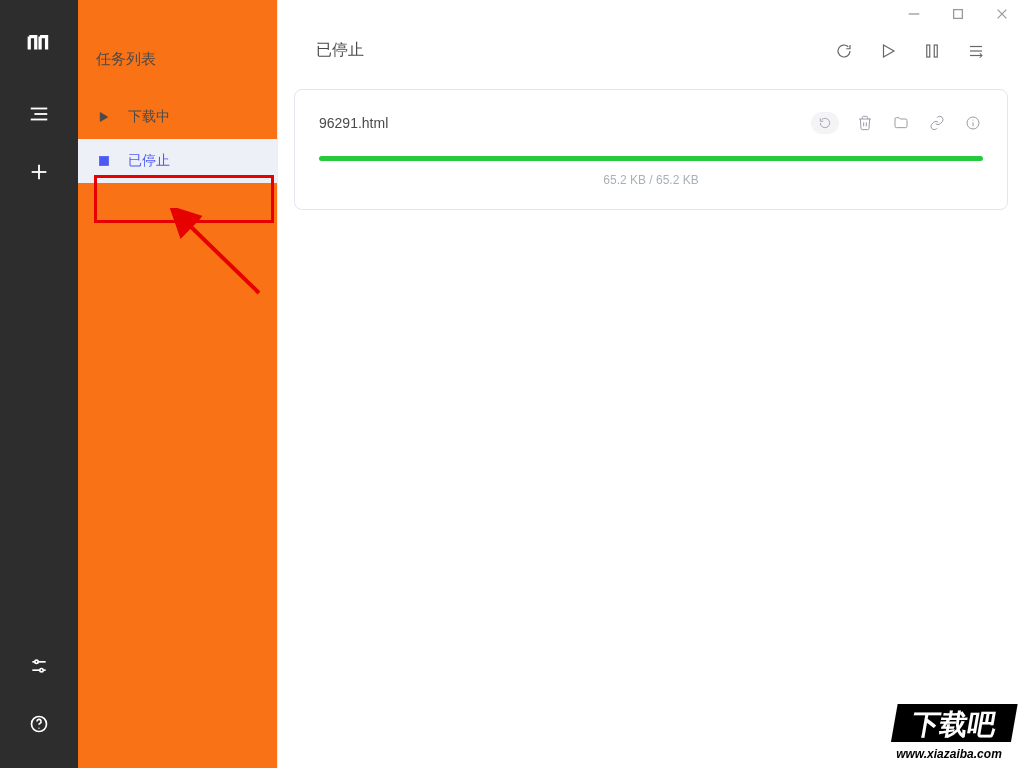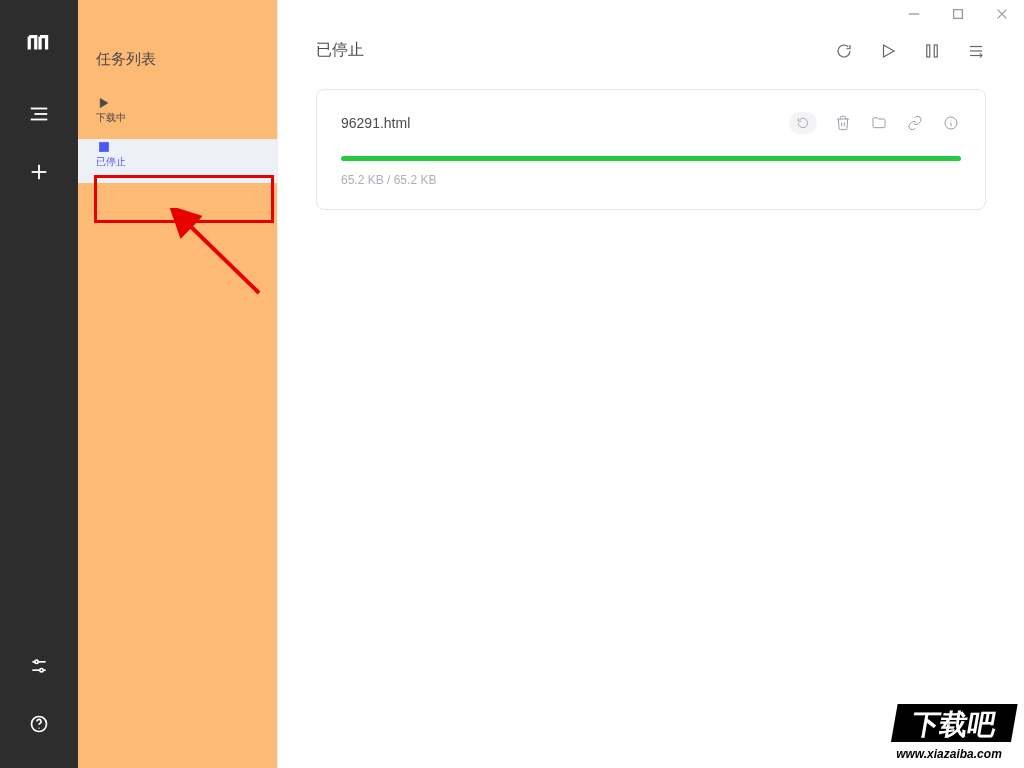--- a/index.html
+++ b/index.html
@@ -7,52 +7,52 @@
   .app { display: flex; width: 100%; height: 100%; }
 
   
   .rail { width: 78px; background: #2d2d2d; display: flex; flex-direction: column; align-items: center; padding-top: 28px; }
   .rail-logo { width: 30px; height: 30px; display:flex; align-items:center; justify-content:center; margin-bottom: 36px; }
   .rail-btn { width: 40px; height: 40px; display:flex; align-items:center; justify-content:center; margin-bottom: 18px; cursor:pointer; }
   .rail-spacer { flex: 1; }
   .rail svg { stroke: #fff; fill: none; stroke-width: 2; }
 
   
-  .sidebar { width: 200px; background:#fdba74; border-right: 1px solid #eee; padding-top: 28px; }
+  .sidebar { width: 200px; background:#f97316; border-right: 1px solid #eee; padding-top: 28px; }
   .sidebar-title { font-size: 15px; color: #4a4a4a; padding: 22px 18px 26px 18px; }
-  .side-item { display:flex; height:44px; padding-left:18px; font-size:10px; color:#4a4a4a; cursor:pointer;flex-direction:column; }
+  .side-item { display:flex; align-items:center; height:44px; padding-left:18px; font-size:14px; color:#4a4a4a; cursor:pointer; }
   .side-item.active { background:#eef0f7; color:#4b59f7; }
   .side-item .icon { width:16px; height:16px; margin-right:16px; display:flex; align-items:center; justify-content:center; }
   .side-item .icon svg { stroke:#4a4a4a; fill:#4a4a4a; }
   .side-item.active .icon svg { stroke:#4b59f7; fill:#4b59f7; }
 
   .highlight-box { position:absolute; left:94px; top:175px; width:180px; height:48px; border:3px solid #e60000; pointer-events:none; }
   .arrow-anno { position:absolute; left:164px; top:208px; pointer-events:none; }
 
   
   .main { flex:1; display:flex; flex-direction:column; position:relative; }
   .win-controls { position:absolute; top:6px; right:14px; display:flex; gap:28px; }
   .win-controls svg { stroke:#999; stroke-width:1.5; fill:none; }
   .win-ctrl { width:16px; height:16px; display:flex; align-items:center; justify-content:center; cursor:pointer; }
 
   .main-header { display:flex; align-items:center; justify-content:space-between; padding: 40px 38px 28px 38px; }
   .main-title { font-size:16px; color:#4a4a4a; }
   .toolbar { display:flex; gap:24px; }
   .tool-btn { width:20px; height:20px; display:flex; align-items:center; justify-content:center; cursor:pointer; }
   .tool-btn svg { stroke:#666; fill:none; stroke-width:1.6; }
 
-  .task-card { margin: 0 38px; border:1px solid #e4e6ef; border-radius:8px; padding:22px 24px 22px 24px; }
+  .task-card { margin: 0 16px; border:1px solid #e4e6ef; border-radius:8px; padding:22px 24px 22px 24px; }
   .task-row { display:flex; align-items:center; justify-content:space-between; }
   .task-name { font-size:14px; color:#4a4a4a; }
   .task-actions { display:flex; gap:16px; align-items:center; }
   .task-act { width:20px; height:20px; display:flex; align-items:center; justify-content:center; cursor:pointer; }
   .task-act.pill { width:28px; height:22px; border-radius:11px; background:#f4f4f6; }
   .task-act svg { stroke:#9a9aa6; fill:none; stroke-width:1.5; }
   .progress { height:5px; background:#27c93f; border-radius:3px; margin:22px 0 12px 0; width:100%; }
-  .task-size { font-size:12px; color:#aab0b8; }
+  .task-size { font-size:12px; color:#aab0b8;text-align:center; }
 
   
   .watermark { position:absolute; right:0; bottom:0; }
 </style>
 </head>
 <body>
 
 <div class="app">
 
   <div class="rail">

